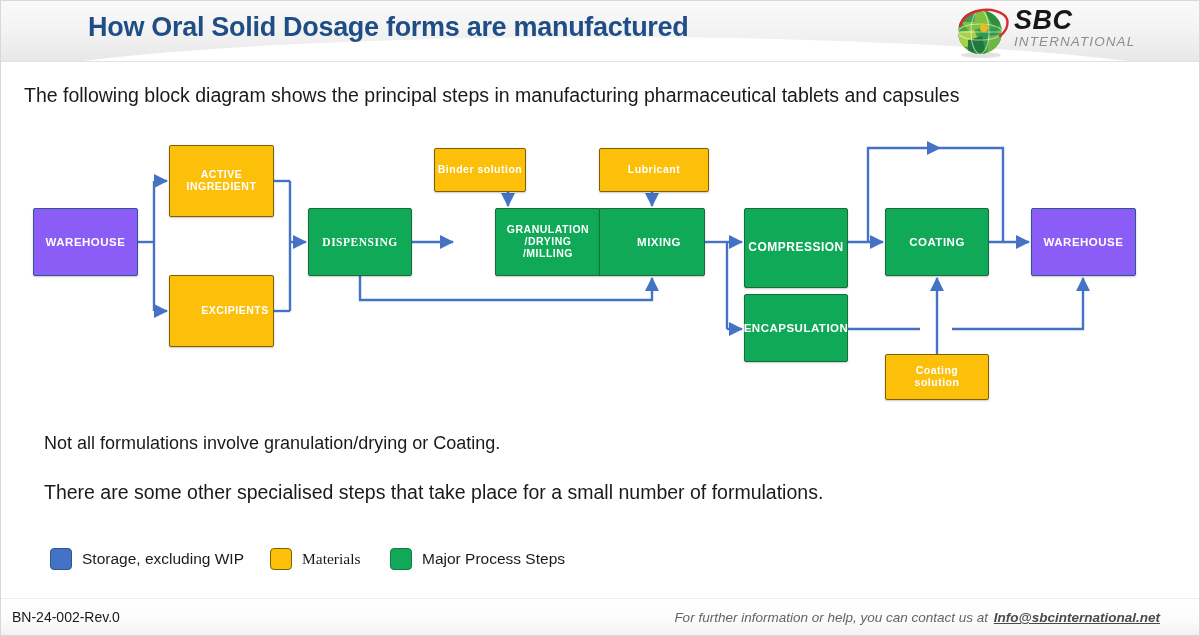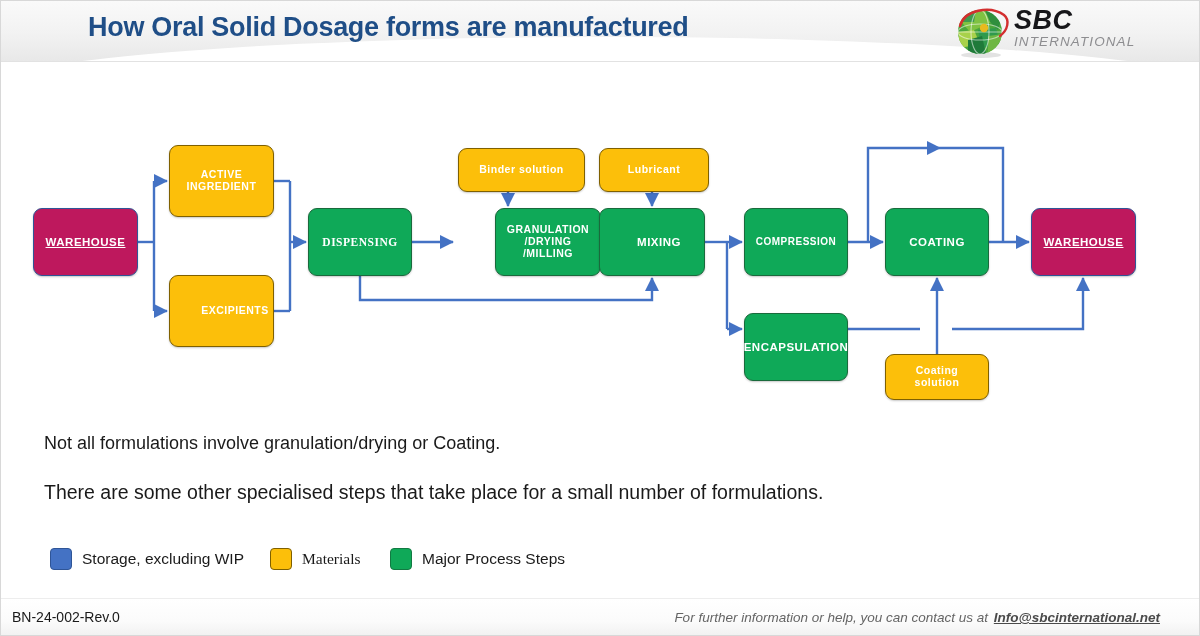--- a/index.html
+++ b/index.html
@@ -61,31 +61,31 @@
   }
   #intro-line { left: 24px; top: 84px; font-size: 19.5px; }
   #note-1 { left: 44px; top: 433px; font-size: 18px; }
   #note-2 { left: 44px; top: 481px; font-size: 19.5px; }
 
   
   #diagram { position: absolute; left: 0; top: 120px; width: 1200px; height: 300px; }
   #wires { position: absolute; left: 0; top: 0; width: 1200px; height: 300px; }
   .node {
     position: absolute;
-    border-radius: 9px;
+    border-radius: 2px;
     display: flex; align-items: center; justify-content: center;
     text-align: center;
     color: #ffffff;
     font-weight: bold;
     letter-spacing: 0.5px;
     line-height: 1.12;
     box-shadow: 0 1px 2px rgba(0,0,0,.22);
     z-index: 2;
   }
-  .n-blue   { background: #be185d; border: 1.6px solid #2f5597; text-decoration: underline; }
+  .n-blue   { background: #8b5cf6; border: 1.6px solid #2f5597; }
   .n-green  { background: #0fa958; border: 1.6px solid #1a6a3c; }
   .n-yellow { background: #fcbf0a; border: 1.6px solid #7f6000; }
 
   
   #legend { position: absolute; left: 50px; top: 546px; height: 26px; }
   .legend-item {
     position: absolute; top: 0; height: 26px;
     display: flex; align-items: center;
   }
   .swatch {
@@ -155,20 +155,21 @@
         <path d="M6 20 C10 4 36 -1 50 9 C56 14 54 24 46 30" fill="none" stroke="#d32f2f" stroke-width="2.4" stroke-linecap="round"></path>
         <circle cx="30" cy="22" r="4.2" fill="#e8ba1e"></circle>
       </svg>
       <div id="logo-text">
         <div id="logo-sbc">SBC</div>
         <div id="logo-intl">INTERNATIONAL</div>
       </div>
     </div>
   </div>
 
+  <div id="intro-line" class="body-line">The following block diagram shows the principal steps in manufacturing pharmaceutical tablets and capsules</div>
 
   <div id="diagram">
 
     <svg id="wires" viewBox="0 0 1200 300">
       <defs>
         <marker id="arw" markerWidth="7" markerHeight="7" refX="5.6" refY="3" orient="auto">
           <path d="M0,0 L6,3 L0,6 z" fill="#4472c4"></path>
         </marker>
       </defs>
       <g stroke="#4472c4" stroke-width="2.4" fill="none">
@@ -220,38 +221,38 @@
         <div class="node n-yellow" style="left: 169px; top: 25px; width: 105px; height: 72px; font-size: 10.5px;">
           <span style="white-space: pre-line;">ACTIVE
 INGREDIENT</span>
         </div>
         <div class="node n-yellow" style="left: 169px; top: 155px; width: 105px; height: 72px; font-size: 10.5px; padding-left: 27px;">
           <span style="white-space: pre-line;">EXCIPIENTS</span>
         </div>
         <div class="node n-green" style="left: 308px; top: 88px; width: 104px; height: 68px; font-size: 11.5px; font-family: Liberation Serif, serif;">
           <span style="white-space: pre-line;">DISPENSING</span>
         </div>
-        <div class="node n-yellow" style="left: 458px; top: 28px; width: 127px; height: 44px; font-size: 10.5px;">
+        <div class="node n-yellow" style="left: 434px; top: 28px; width: 92px; height: 44px; font-size: 10.5px;">
           <span style="white-space: pre-line;">Binder solution</span>
         </div>
         <div class="node n-green" style="left: 455px; top: 88px; width: 106px; height: 68px; font-size: 10.5px; margin-left: 40px;">
           <span style="white-space: pre-line;">GRANULATION
 /DRYING
 /MILLING</span>
         </div>
         <div class="node n-yellow" style="left: 599px; top: 28px; width: 110px; height: 44px; font-size: 10.5px;">
           <span style="white-space: pre-line;">Lubricant</span>
         </div>
         <div class="node n-green" style="left: 599px; top: 88px; width: 106px; height: 68px; font-size: 11.5px; padding-left: 14px;">
           <span style="white-space: pre-line;">MIXING</span>
         </div>
-        <div class="node n-green" style="left: 744px; top: 88px; width: 104px; height: 68px; font-size: 10px;">
+        <div class="node n-green" style="left: 744px; top: 88px; width: 104px; height: 80px; font-size: 12px;">
           <span style="white-space: pre-line;">COMPRESSION</span>
         </div>
-        <div class="node n-green" style="left: 744px; top: 193px; width: 104px; height: 68px; font-size: 11.5px;">
+        <div class="node n-green" style="left: 744px; top: 174px; width: 104px; height: 68px; font-size: 11.5px;">
           <span style="white-space: pre-line;">ENCAPSULATION</span>
         </div>
         <div class="node n-green" style="left: 885px; top: 88px; width: 104px; height: 68px; font-size: 11.5px;">
           <span style="white-space: pre-line;">COATING</span>
         </div>
         <div class="node n-yellow" style="left: 885px; top: 234px; width: 104px; height: 46px; font-size: 10.5px;">
           <span style="white-space: pre-line;">Coating
 solution</span>
         </div>
         <div class="node n-blue" style="left: 1031px; top: 88px; width: 105px; height: 68px; font-size: 11.5px;">

